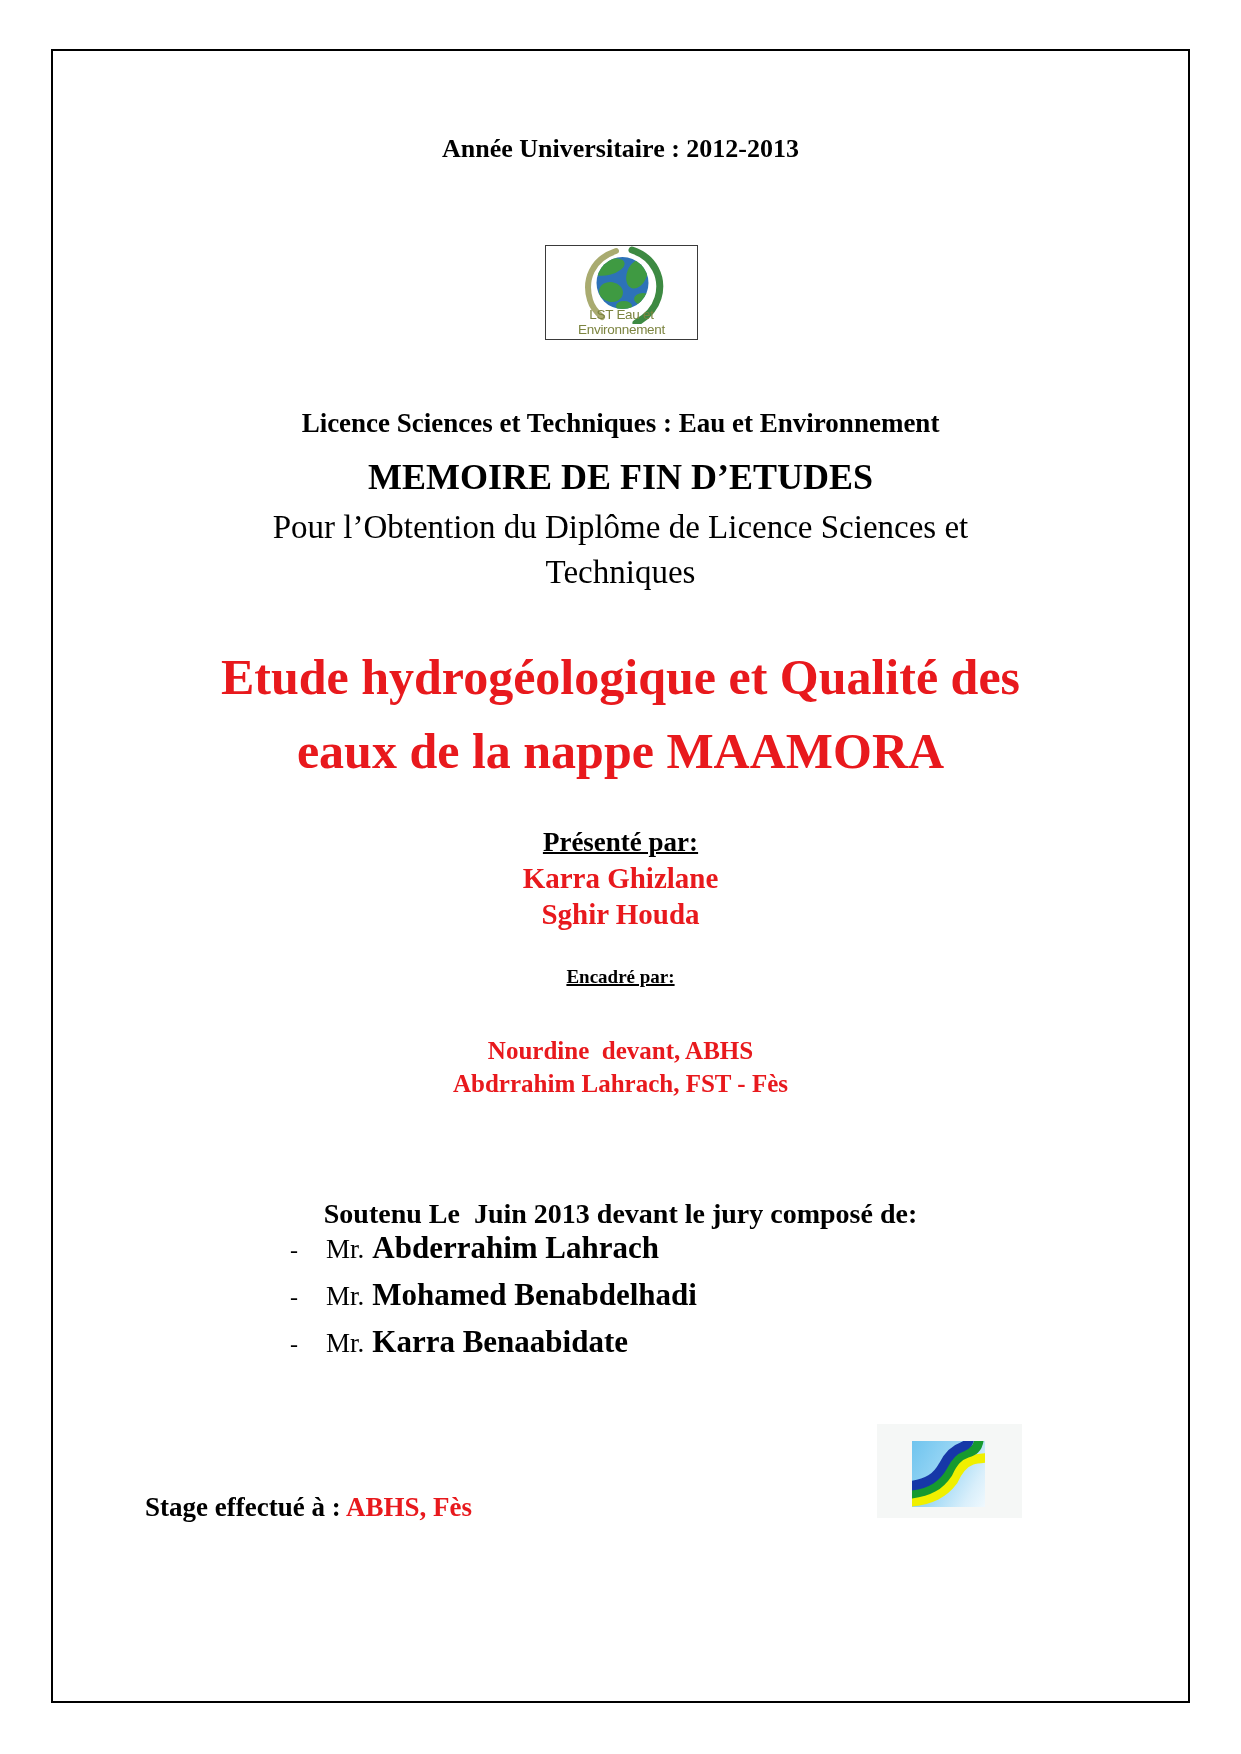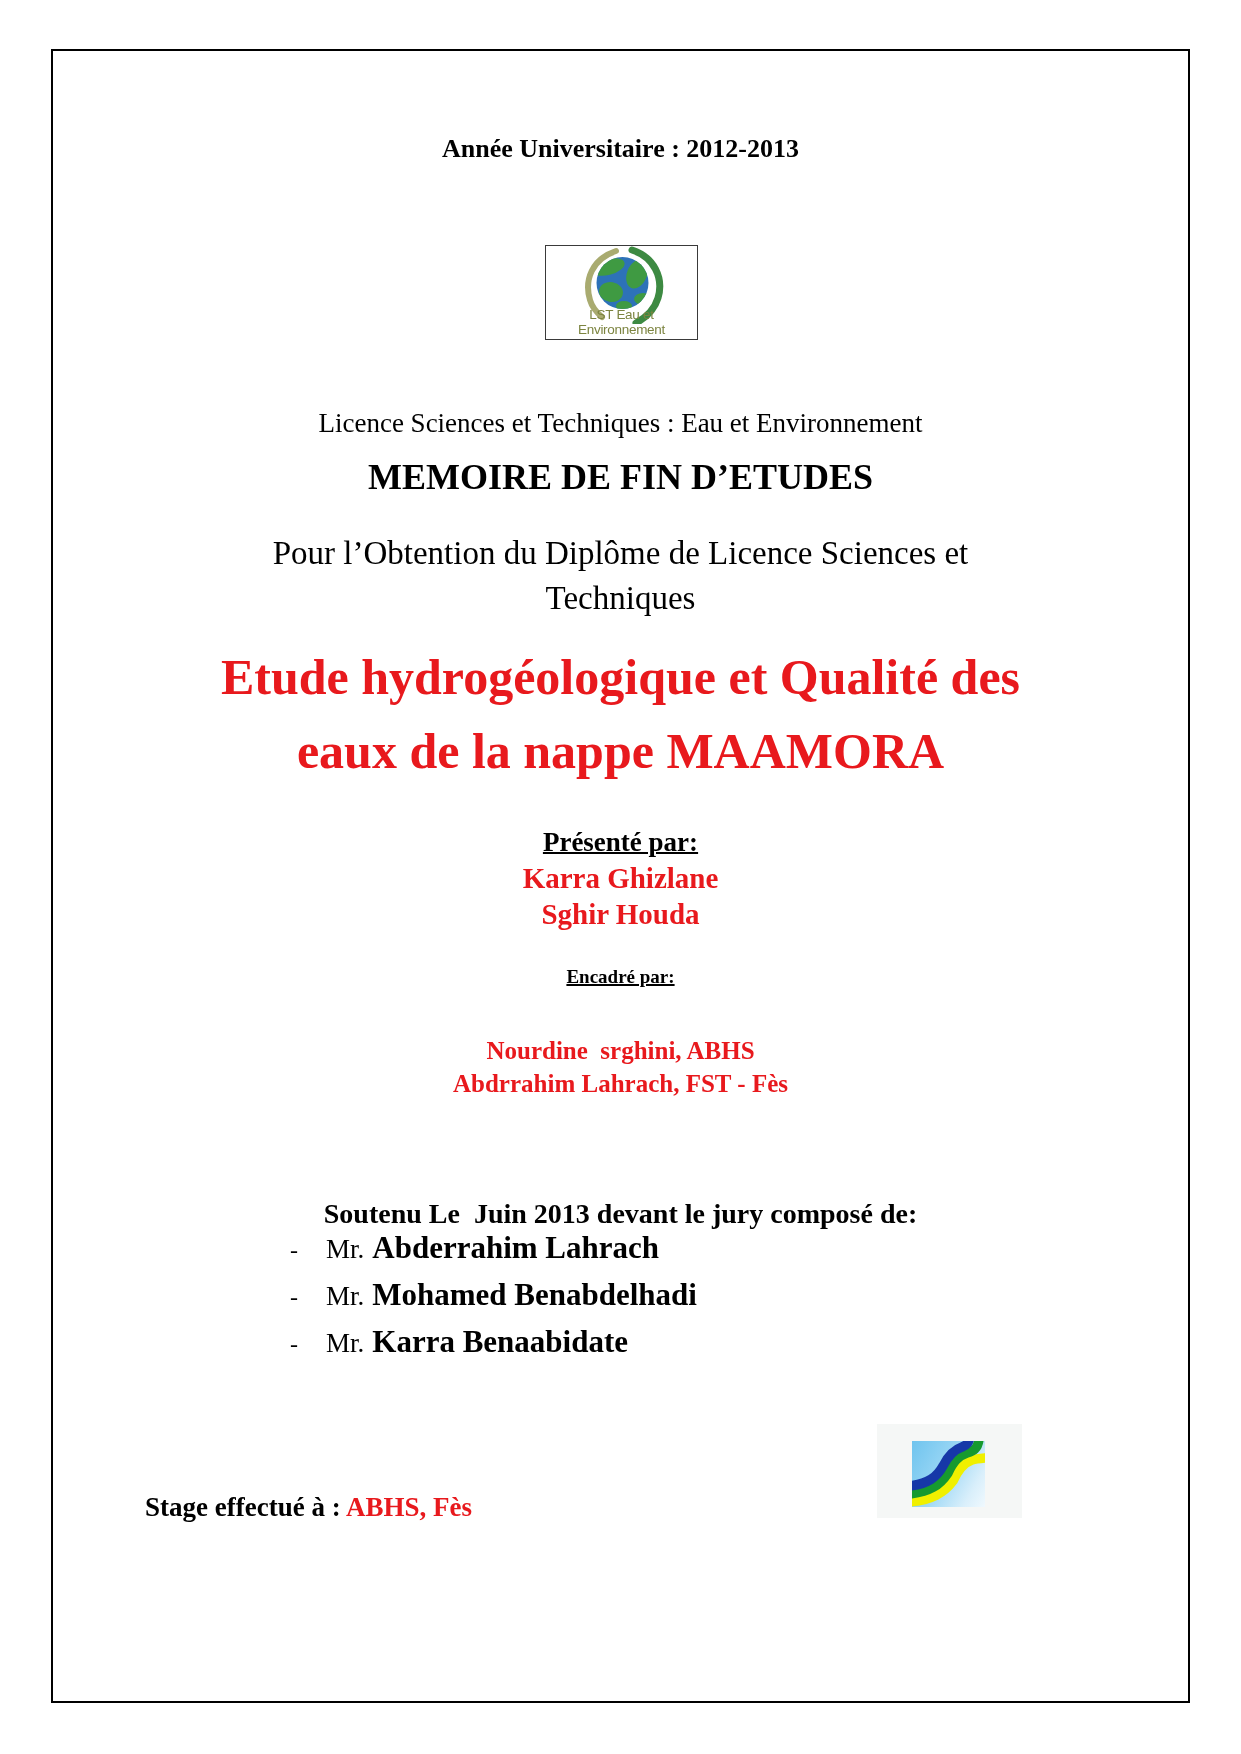--- a/index.html
+++ b/index.html
@@ -41,23 +41,23 @@
     background:#fff;
   }
   .lst-caption{
     position:absolute;left:0;bottom:2px;width:100%;
     text-align:center;
     font-family:"Liberation Sans","DejaVu Sans",sans-serif;
     font-size:13.5px;letter-spacing:-0.3px;
     color:var(--olive);
   }
 
-  .program{top:408px;font-size:27px;font-weight:normal;}
+  .program{top:408px;font-size:27px;font-weight:bold;}
   .memoir{top:456px;font-size:36px;font-weight:bold;}
-  .subtitle{top:531px;font-size:33px;line-height:45px;}
+  .subtitle{top:505px;font-size:33px;line-height:45px;}
   .thesis-title{
     top:640px;font-size:50px;font-weight:bold;line-height:74px;
     color:var(--accent-red);
   }
   .presente{top:827px;font-size:27px;font-weight:bold;text-decoration:underline;text-decoration-thickness:2px;}
   .authors{top:860px;font-size:29px;font-weight:bold;line-height:36px;color:var(--accent-red);}
   .encadre{top:966px;font-size:19px;font-weight:bold;text-decoration:underline;text-decoration-thickness:2px;}
   .supervisors{top:1034px;font-size:25px;font-weight:bold;line-height:33px;color:var(--accent-red);}
   .defense{top:1162px;font-size:28px;font-weight:bold;margin-top:36px;}
 
@@ -147,21 +147,21 @@
   <div class="center-col presente">Présenté par:</div>
 
   <div class="center-col authors">
     <div>Karra Ghizlane</div>
     <div>Sghir Houda</div>
   </div>
 
   <div class="center-col encadre">Encadré par:</div>
 
   <div class="center-col supervisors">
-    <div class="pre">Nourdine  srghini, ABHS</div>
+    <div class="pre">Nourdine  devant, ABHS</div>
     <div class="pre">Abdrrahim Lahrach, FST - Fès</div>
   </div>
 
   <div class="center-col defense pre">Soutenu Le  Juin 2013 devant le jury composé de:</div>
 
   <div class="jury">
     <div class="jury-row">
       <span class="jury-bullet">-</span>
       <span class="jury-prefix">Mr.</span>
       <span class="jury-name">Abderrahim Lahrach</span>

